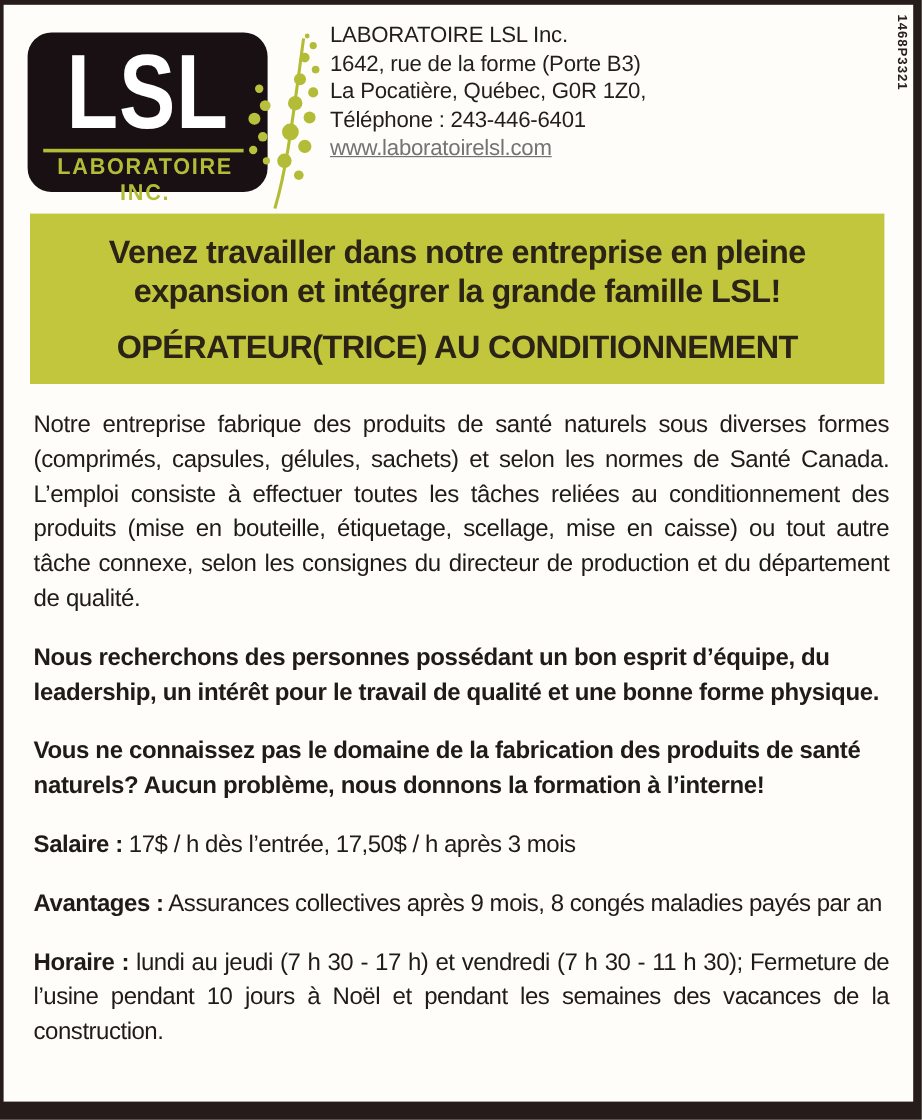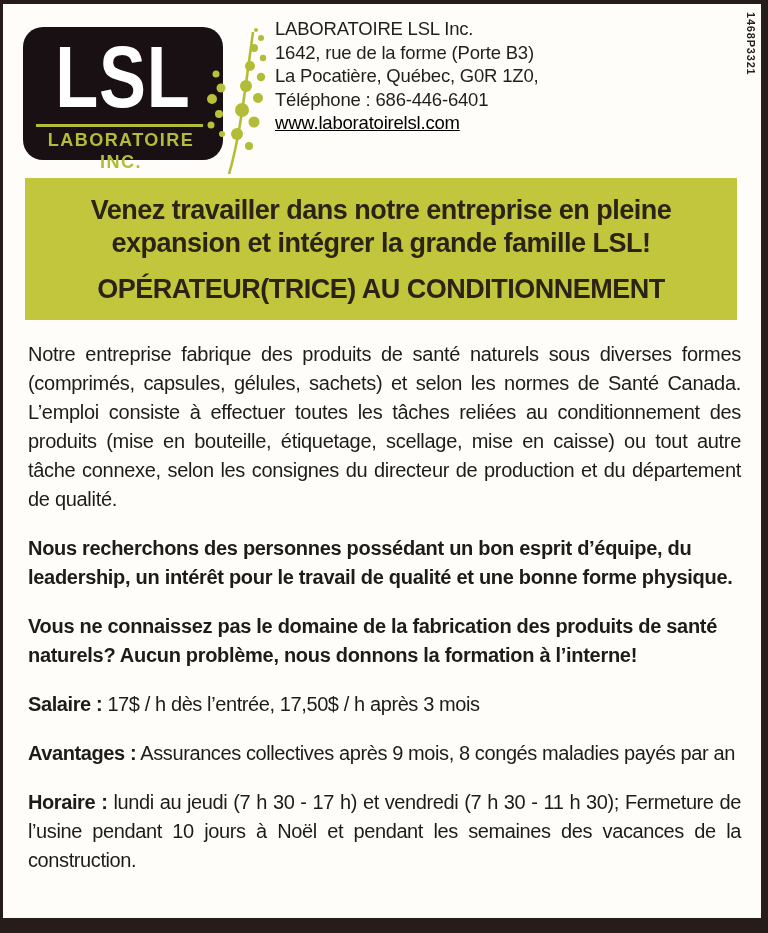--- a/index.html
+++ b/index.html
@@ -28,21 +28,21 @@
   .logo-sub {
     position:absolute; left:0; right:4px; top:102px; text-align:center;
     color:#b3bc36; font-size:19px; font-weight:700; letter-spacing:1.5px;
     transform:scaleX(0.95);
   }
   .branch { position:absolute; left:196px; top:18px; width:74px; height:152px; }
   .contact {
     position:absolute; left:272px; top:13px;
     font-size:18.5px; line-height:23.5px; color:#221e1b; letter-spacing:-0.2px;
   }
-  .contact .web a { color:#000000; text-decoration:underline; }
+  .contact .web a { color:#737373; text-decoration:underline; }
   .ad-id {
     position:absolute; left:754px; top:8px; transform:rotate(90deg);
     transform-origin:0 0; white-space:nowrap;
     font-size:11px; font-weight:700; letter-spacing:0.8px; color:#2a211c;
   }
   
   .banner {
     margin:0 24px 0 22px; background:#c1c63c; color:#2b2315;
     text-align:center; font-weight:700; padding:16px 8px 14px;
   }
@@ -98,21 +98,21 @@
         <circle cx="13" cy="77" r="5" fill="#b9c13c"></circle>
         <circle cx="20" cy="92" r="4" fill="#b9c13c"></circle>
         <circle cx="12" cy="103" r="3.5" fill="#b9c13c"></circle>
         <circle cx="23" cy="112" r="3" fill="#b9c13c"></circle>
       </svg>
 
       <div class="contact">
         <div>LABORATOIRE LSL Inc.</div>
         <div>1642, rue de la forme (Porte B3)</div>
         <div>La Pocatière, Québec, G0R 1Z0,</div>
-        <div>Téléphone : 686-446-6401</div>
+        <div>Téléphone : 243-446-6401</div>
         <div class="web"><a href="#">www.laboratoirelsl.com</a></div>
       </div>
 
       <div class="ad-id">1468P3321</div>
     </div>
 
     <div class="banner">
       <div class="line">Venez travailler dans notre entreprise en pleine</div>
       <div class="line">expansion et intégrer la grande famille LSL!</div>
       <div class="group2">

